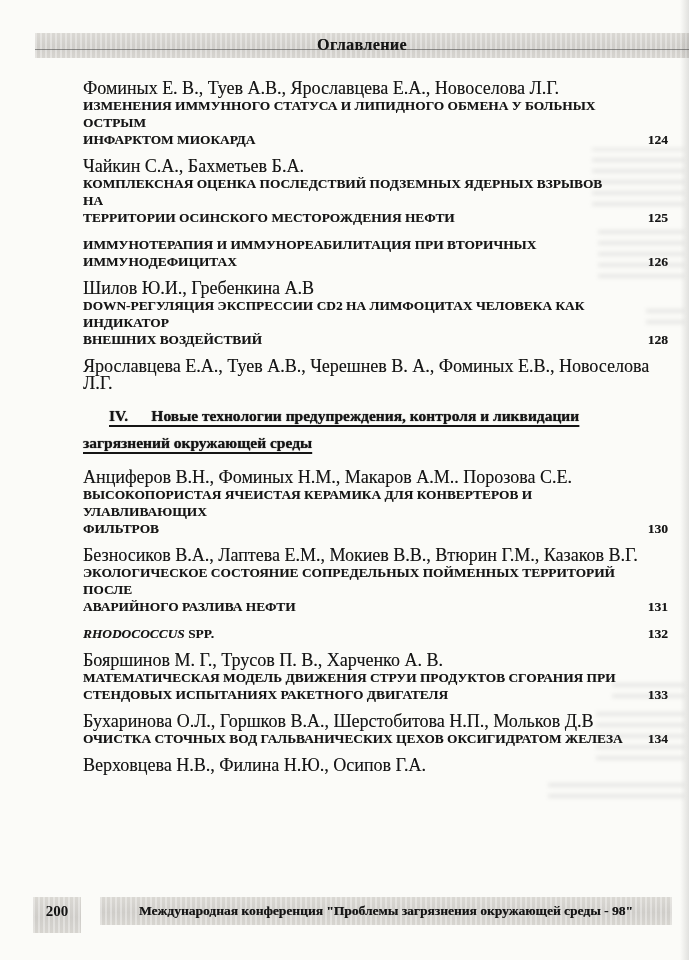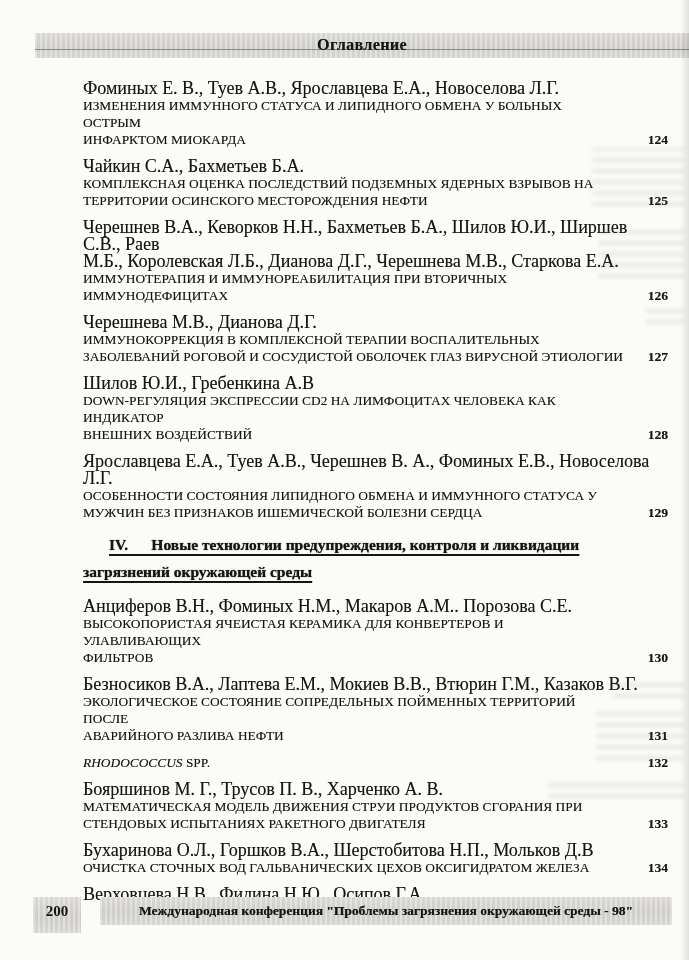--- a/index.html
+++ b/index.html
@@ -26,21 +26,21 @@
 
   
   .content{
     position:absolute;left:83px;top:80px;width:585px;
     text-shadow:0.2px 0.2px 0 rgba(0,0,0,0.4);
   }
   .entry{margin-bottom:10px;}
   .authors{font-size:18px;line-height:17px;white-space:pre-line;}
   .entry-row{display:flex;align-items:flex-end;}
   .title{
-    font-weight:normal;font-size:13.3px;line-height:17px;
+    font-weight:bold;font-size:13.3px;line-height:17px;
     white-space:pre-line;width:540px;letter-spacing:0.05px;
   }
   .title .italic{font-style:italic;}
   .page-num{flex:1;text-align:right;font-weight:bold;font-size:13.5px;line-height:17px;}
 
   
   .section-heading{
     font-weight:bold;font-size:15.5px;line-height:27px;
     white-space:pre-line;text-indent:26px;
     text-decoration:underline;text-decoration-thickness:2px;text-underline-offset:4px;
@@ -102,54 +102,39 @@
   <div class="entry">
     <div class="authors">Чайкин С.А., Бахметьев Б.А.</div>
     <div class="entry-row">
       <div class="title">КОМПЛЕКСНАЯ ОЦЕНКА ПОСЛЕДСТВИЙ ПОДЗЕМНЫХ ЯДЕРНЫХ ВЗРЫВОВ НА
 ТЕРРИТОРИИ ОСИНСКОГО МЕСТОРОЖДЕНИЯ НЕФТИ</div>
       <div class="page-num">125</div>
     </div>
   </div>
 
   <div class="entry">
-    <div class="authors">Черешнев В.А., Кеворков Н.Н., Бахметьев Б.А., Шилов Ю.И., Ширшев С.В., Раев
-М.Б., Королевская Л.Б., Дианова Д.Г., Черешнева М.В., Старкова Е.А.</div>
     <div class="entry-row">
       <div class="title">ИММУНОТЕРАПИЯ И ИММУНОРЕАБИЛИТАЦИЯ ПРИ ВТОРИЧНЫХ
 ИММУНОДЕФИЦИТАХ</div>
       <div class="page-num">126</div>
     </div>
   </div>
 
-  <div class="entry">
-    <div class="authors">Черешнева М.В., Дианова Д.Г.</div>
-    <div class="entry-row">
-      <div class="title">ИММУНОКОРРЕКЦИЯ В КОМПЛЕКСНОЙ ТЕРАПИИ ВОСПАЛИТЕЛЬНЫХ
-ЗАБОЛЕВАНИЙ РОГОВОЙ И СОСУДИСТОЙ ОБОЛОЧЕК ГЛАЗ ВИРУСНОЙ ЭТИОЛОГИИ</div>
-      <div class="page-num">127</div>
-    </div>
-  </div>
 
   <div class="entry">
     <div class="authors">Шилов Ю.И., Гребенкина А.В</div>
     <div class="entry-row">
       <div class="title">DOWN-РЕГУЛЯЦИЯ ЭКСПРЕССИИ CD2 НА ЛИМФОЦИТАХ ЧЕЛОВЕКА КАК ИНДИКАТОР
 ВНЕШНИХ ВОЗДЕЙСТВИЙ</div>
       <div class="page-num">128</div>
     </div>
   </div>
 
   <div class="entry">
     <div class="authors">Ярославцева Е.А., Туев А.В., Черешнев В. А., Фоминых Е.В., Новоселова Л.Г.</div>
-    <div class="entry-row">
-      <div class="title">ОСОБЕННОСТИ СОСТОЯНИЯ ЛИПИДНОГО ОБМЕНА И ИММУННОГО СТАТУСА У
-МУЖЧИН БЕЗ ПРИЗНАКОВ ИШЕМИЧЕСКОЙ БОЛЕЗНИ СЕРДЦА</div>
-      <div class="page-num">129</div>
-    </div>
   </div>
 </div>
 
     <div class="section-heading">IV.&nbsp;&nbsp;&nbsp;&nbsp;&nbsp;&nbsp;Новые технологии предупреждения, контроля и ликвидации
 загрязнений окружающей среды</div>
 
     <div id="entries-bottom">
   <div class="entry">
     <div class="authors">Анциферов В.Н., Фоминых Н.М., Макаров А.М.. Порозова С.Е.</div>
     <div class="entry-row">

